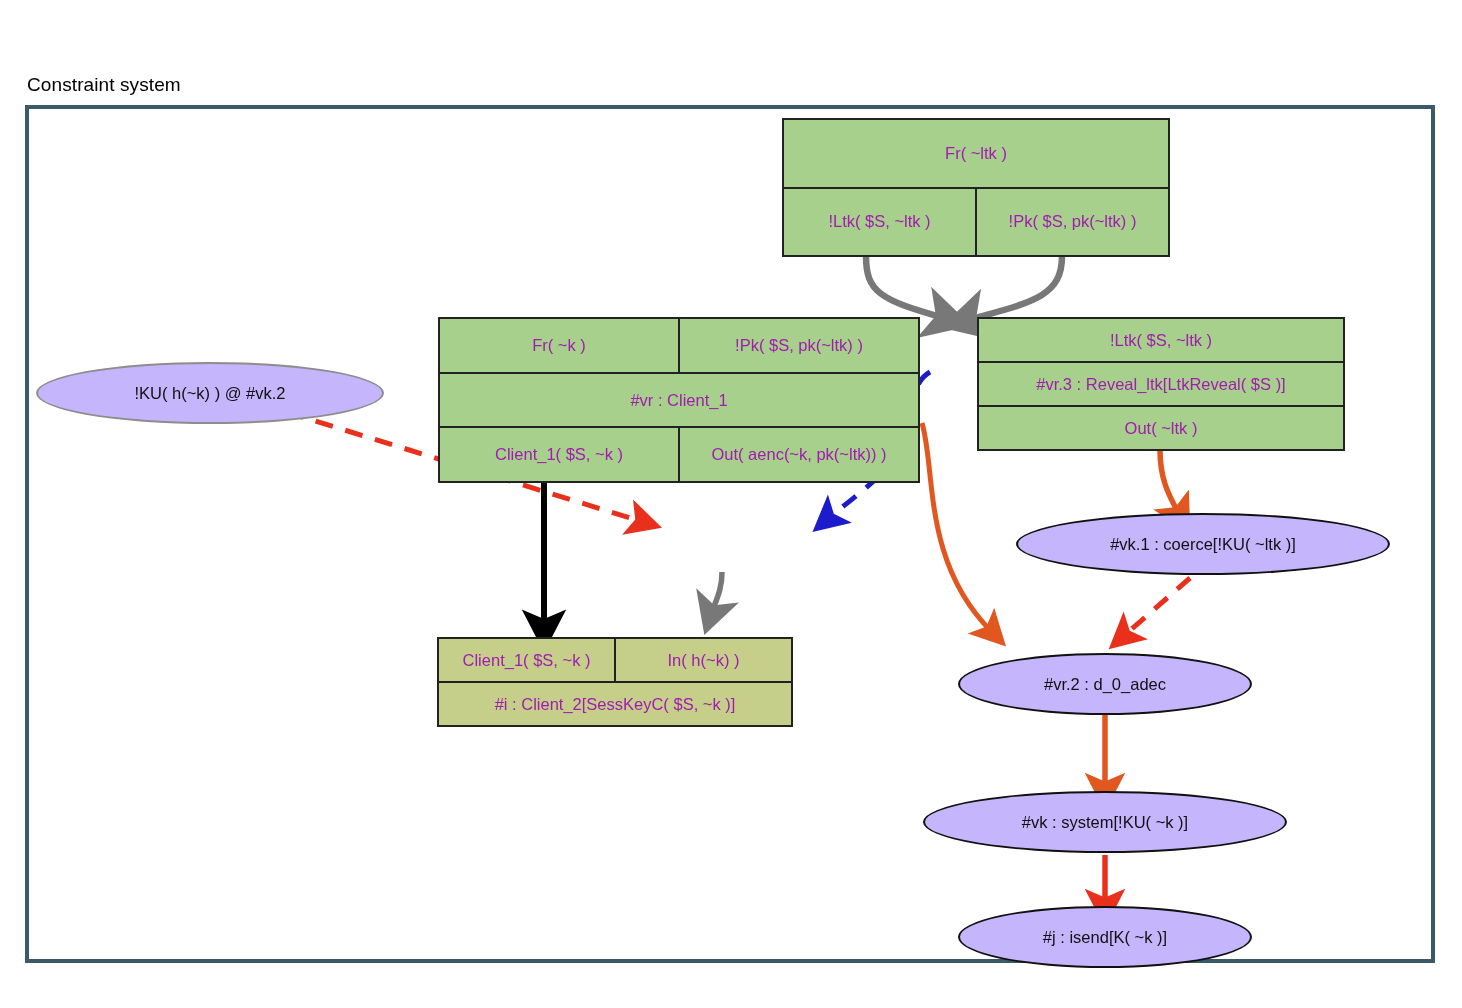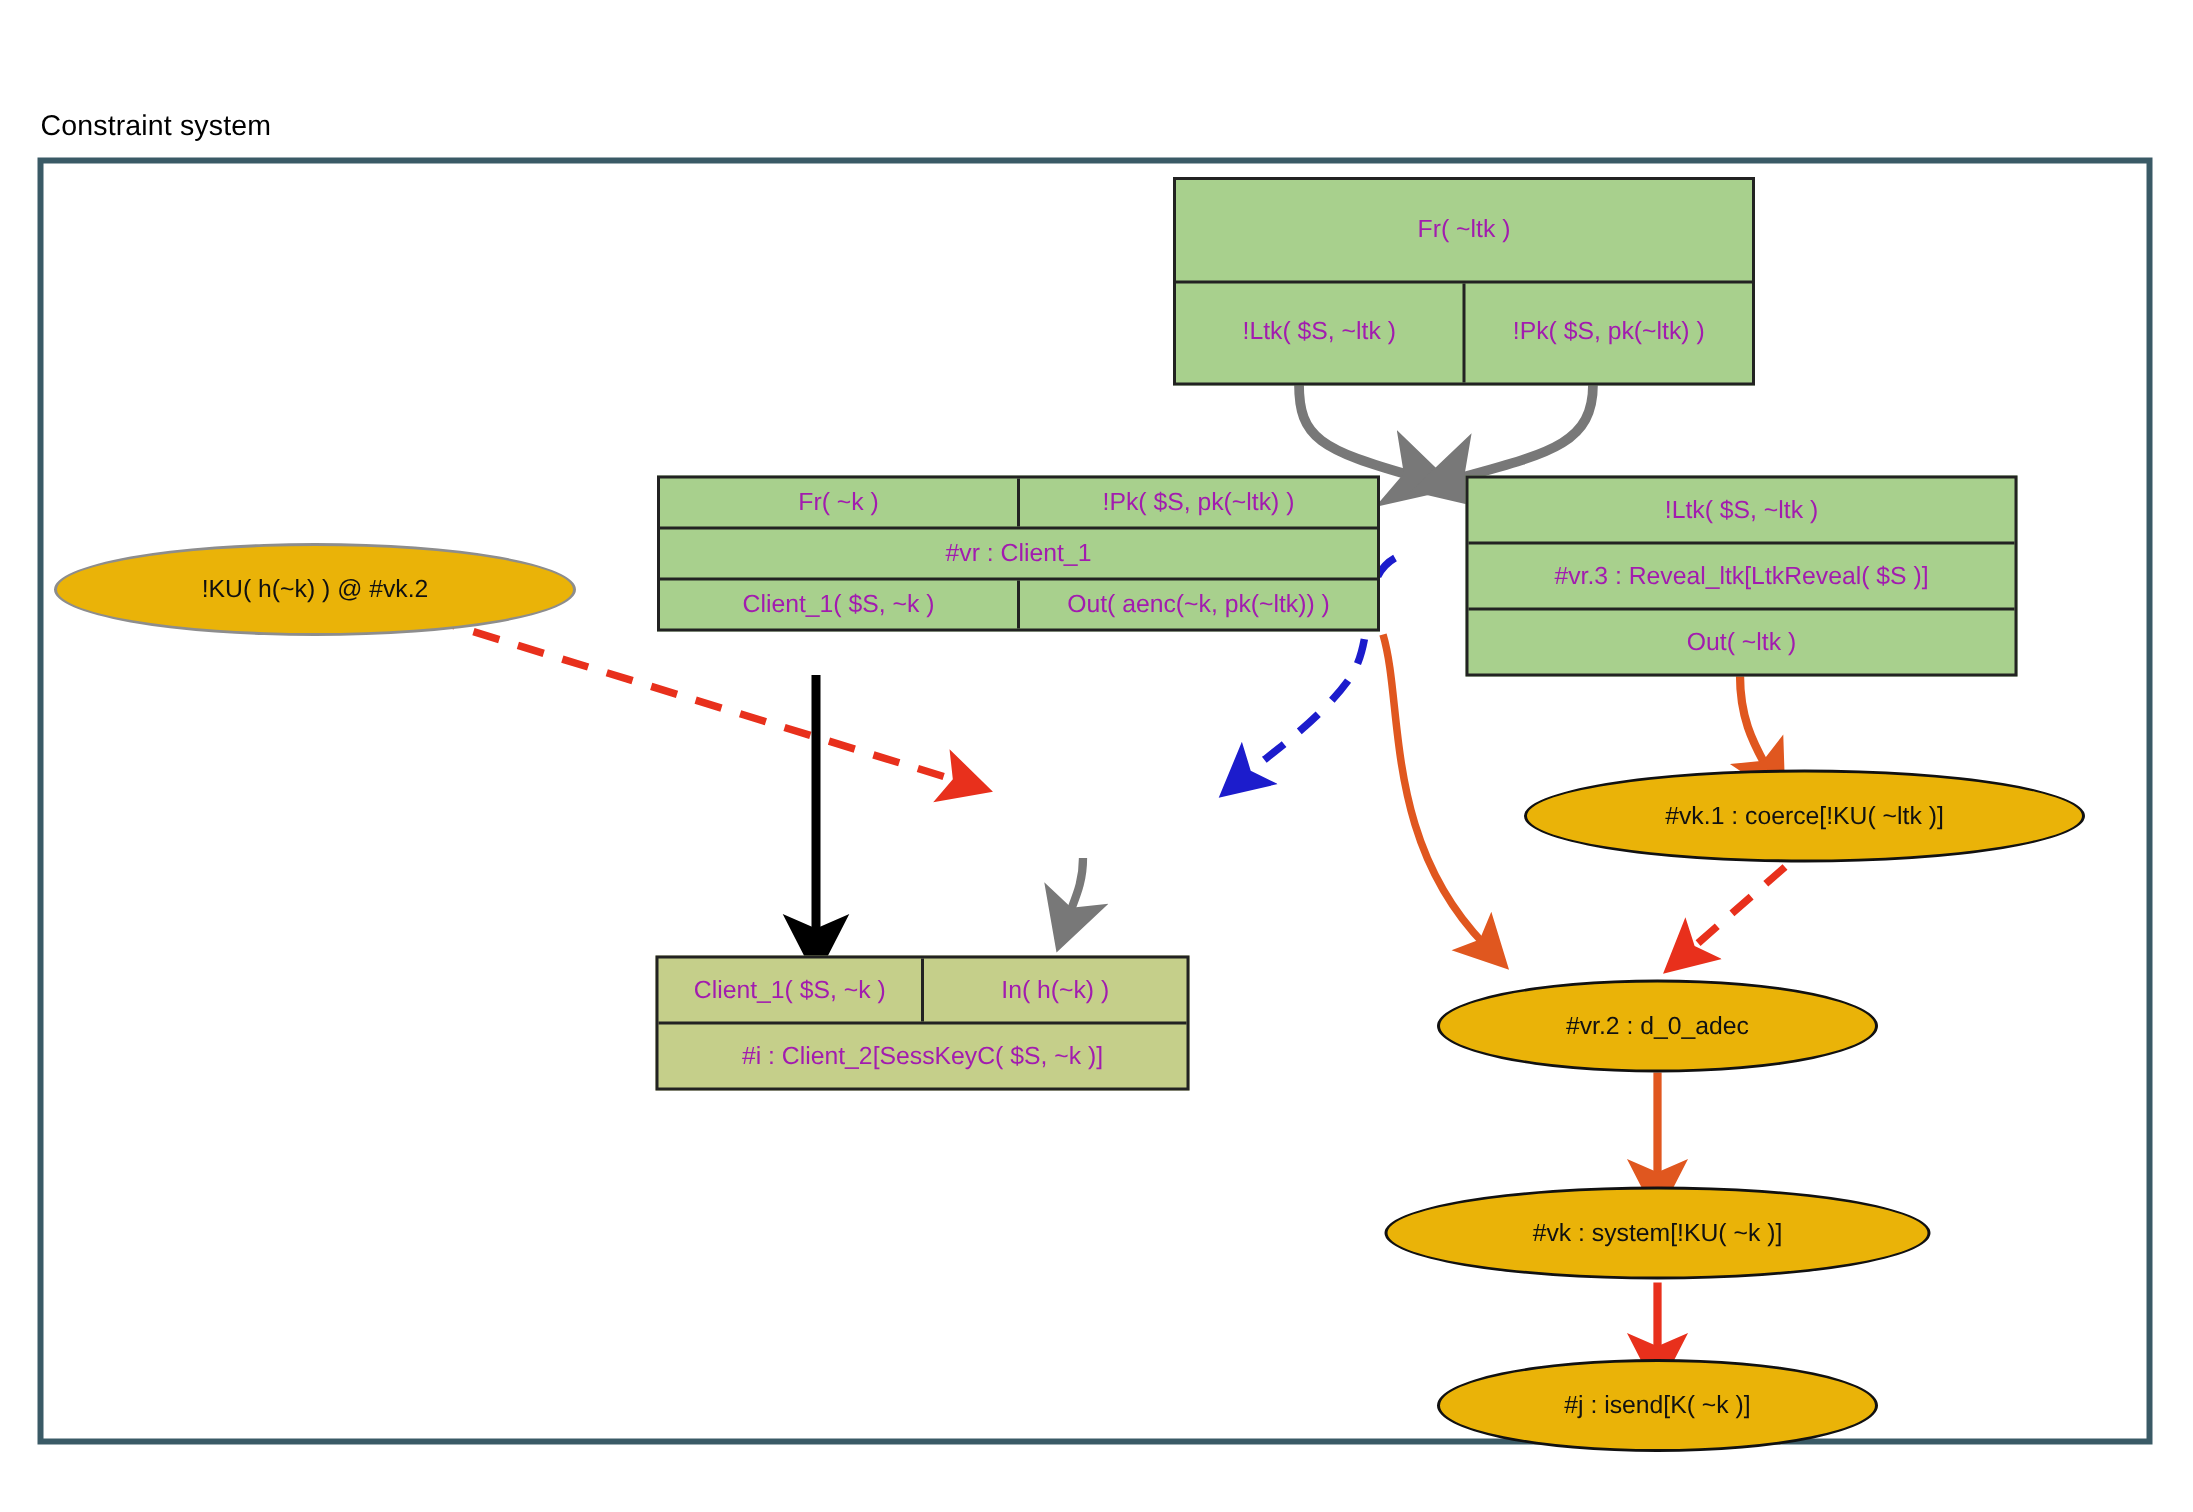--- a/index.html
+++ b/index.html
@@ -73,21 +73,21 @@
     box-sizing: border-box;
     overflow: hidden;
   }
   .rule-cell:last-child { border-right: none; }
   
   .ellipse-node {
     position: absolute;
     box-sizing: border-box;
     border: 2.5px solid #111111;
     border-radius: 50%;
-    background: #eab308;
+    background: #c4b5fd;
     display: flex;
     align-items: center;
     justify-content: center;
     font-size: 16.5px;
     color: #111111;
     white-space: nowrap;
   }
   .ellipse-node.gray-outline {
     border-color: #8d8d8d;
     border-width: 2px;
@@ -147,21 +147,21 @@
   <div class="rule-node" style="left:782px; top:118px; width:388px; height:139px;">
     <div class="rule-row">
       <div class="rule-cell">Fr( ~ltk )</div>
     </div>
     <div class="rule-row">
       <div class="rule-cell">!Ltk( $S, ~ltk )</div>
       <div class="rule-cell">!Pk( $S, pk(~ltk) )</div>
     </div>
   </div>
 
-  <div class="rule-node" style="left:438px; top:317px; width:482px; height:104px;">
+  <div class="rule-node" style="left:438px; top:317px; width:482px; height:166px;">
     <div class="rule-row">
       <div class="rule-cell">Fr( ~k )</div>
       <div class="rule-cell">!Pk( $S, pk(~ltk) )</div>
     </div>
     <div class="rule-row">
       <div class="rule-cell">#vr : Client_1</div>
     </div>
     <div class="rule-row">
       <div class="rule-cell">Client_1( $S, ~k )</div>
       <div class="rule-cell">Out( aenc(~k, pk(~ltk)) )</div>

